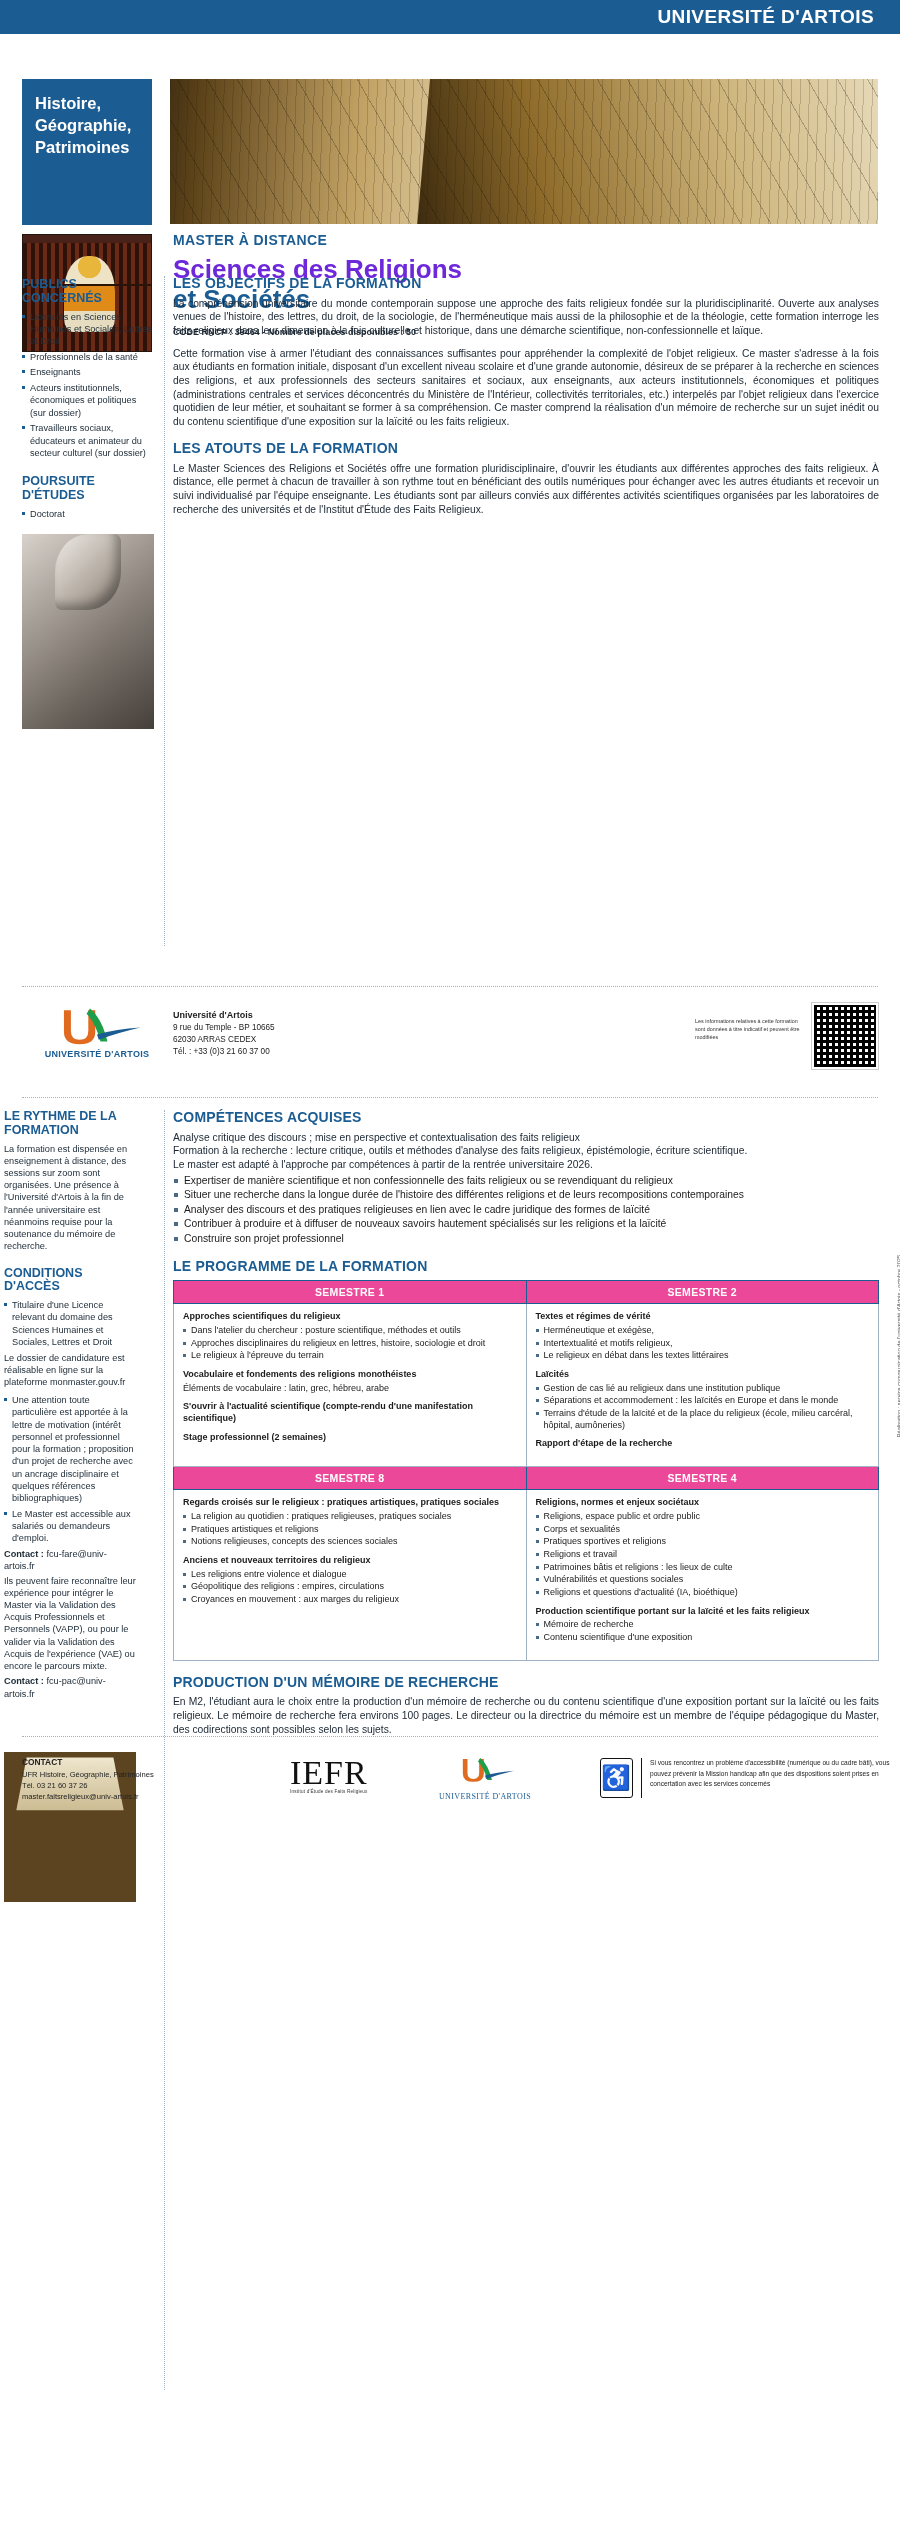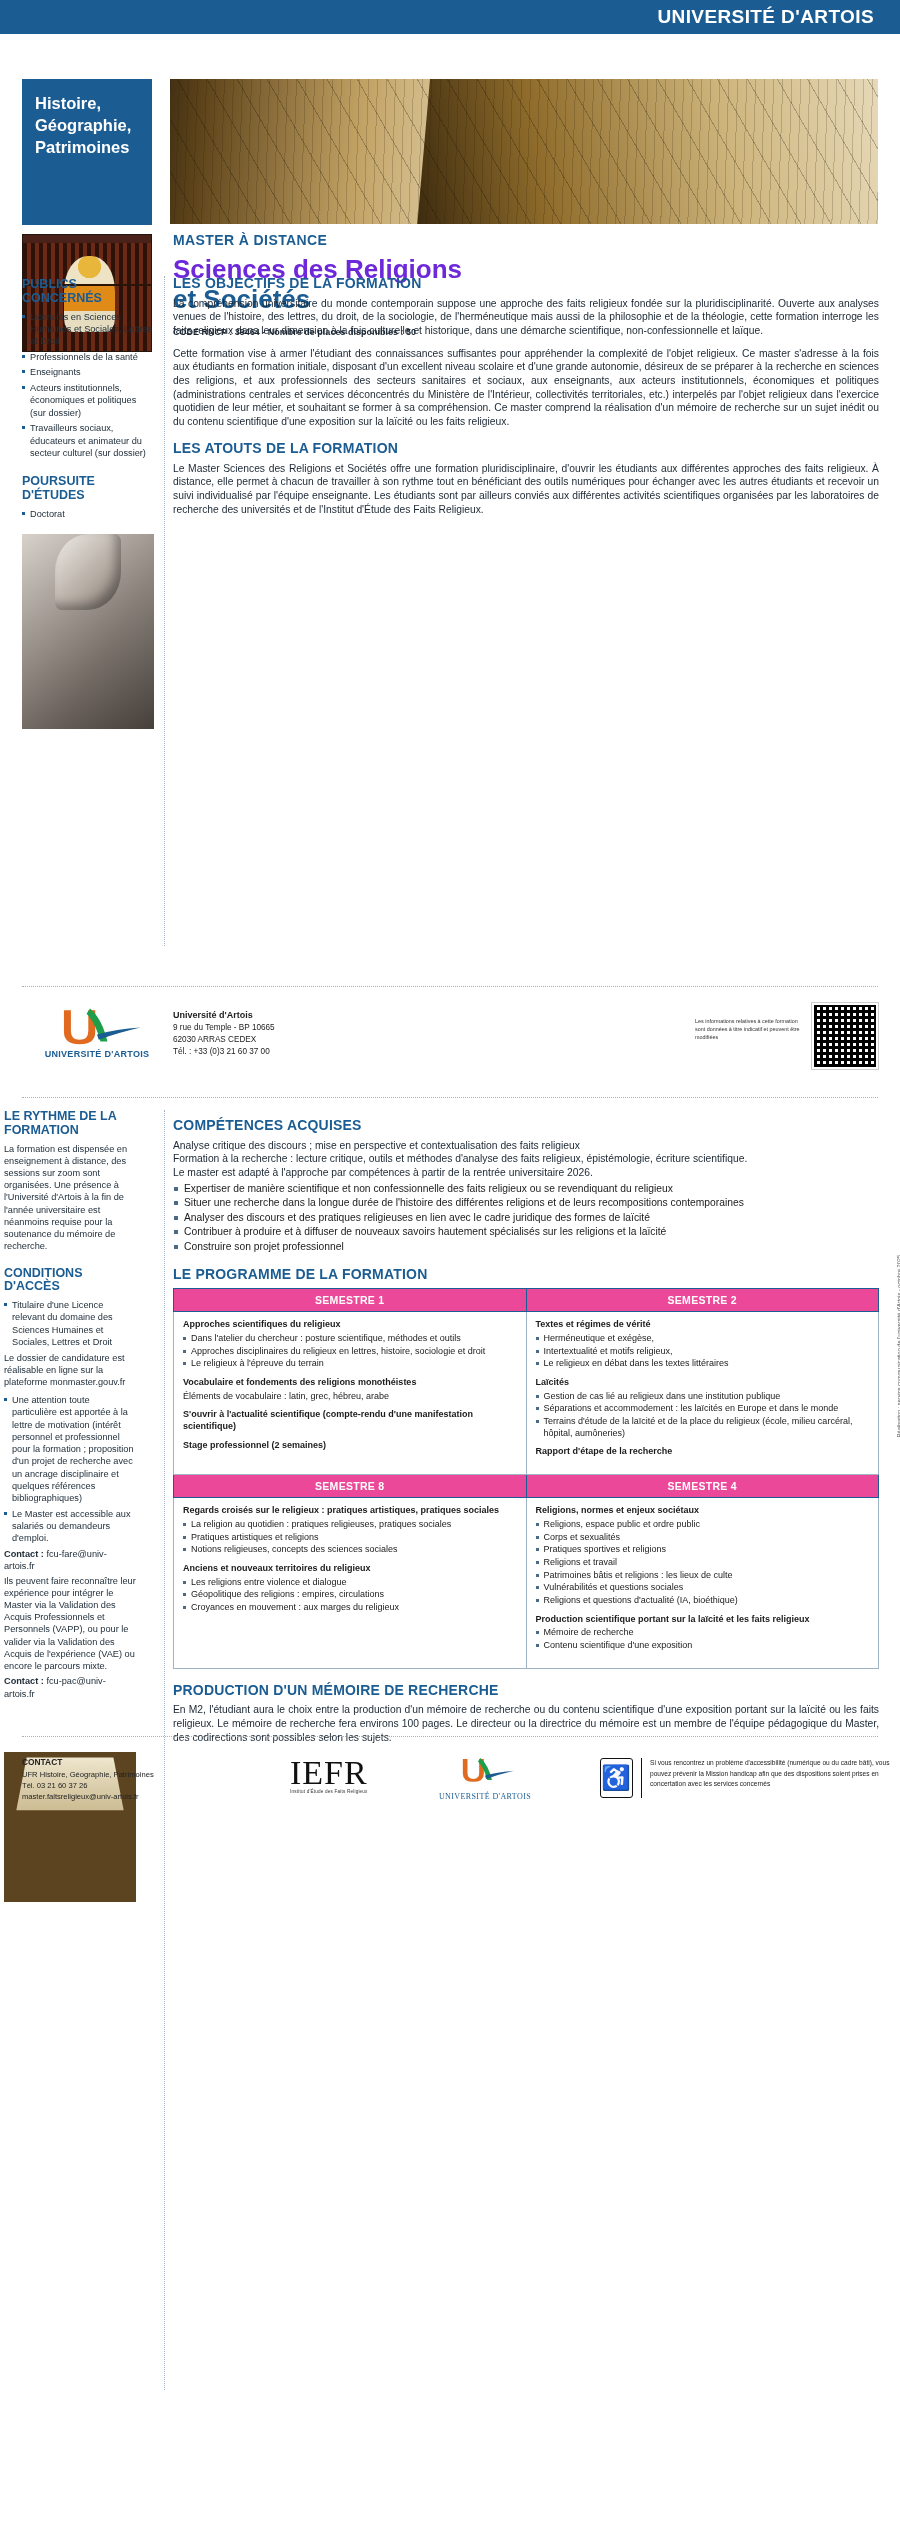--- a/index.html
+++ b/index.html
@@ -328,21 +328,21 @@
       <div style="margin-top:3px;">
         <span style="font-weight:bold;">Contact :</span>
         <span>fcu-pac@univ-artois.fr</span>
       </div>
 
       <div class="photo-book">
         <div class="pg"></div>
       </div>
     </div>
 
-    <div class="rightcol" style="position:absolute; left:173px; top:8px;">
+    <div class="rightcol" style="position:absolute; left:173px; top:0;">
       <h2 class="sec-blue">COMPÉTENCES ACQUISES</h2>
       <div class="lead" style="text-align:left;">
         <div>Analyse critique des discours ; mise en perspective et contextualisation des faits religieux</div>
         <div>Formation à la recherche : lecture critique, outils et méthodes d'analyse des faits religieux, épistémologie, écriture scientifique.</div>
         <div>Le master est adapté à l'approche par compétences à partir de la rentrée universitaire 2026.</div>
       </div>
       <ul class="sq" style="margin-top:2px;">
         <li>Expertiser de manière scientifique et non confessionnelle des faits religieux ou se revendiquant du religieux</li>
         <li>Situer une recherche dans la longue durée de l'histoire des différentes religions et de leurs recompositions contemporaines</li>
         <li>Analyser des discours et des pratiques religieuses en lien avec le cadre juridique des formes de laïcité</li>

